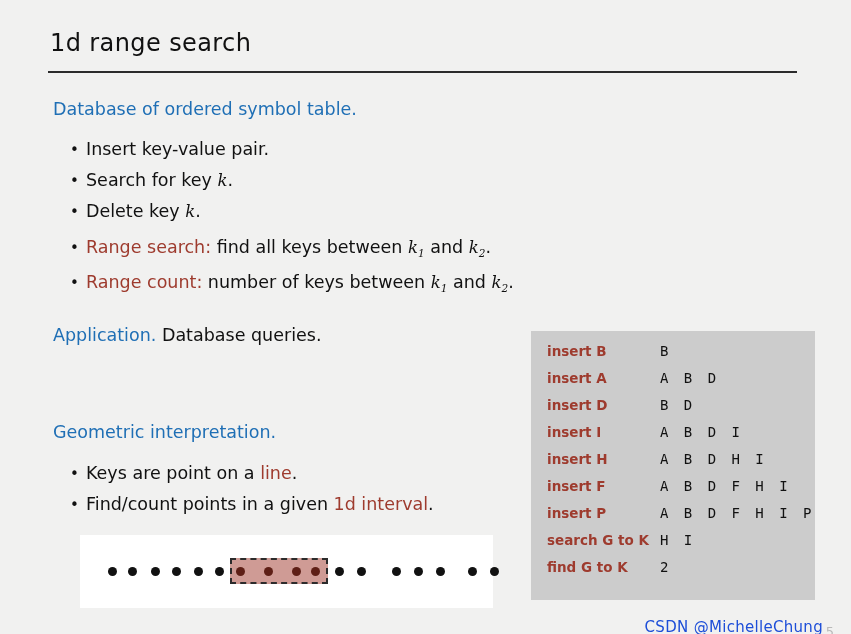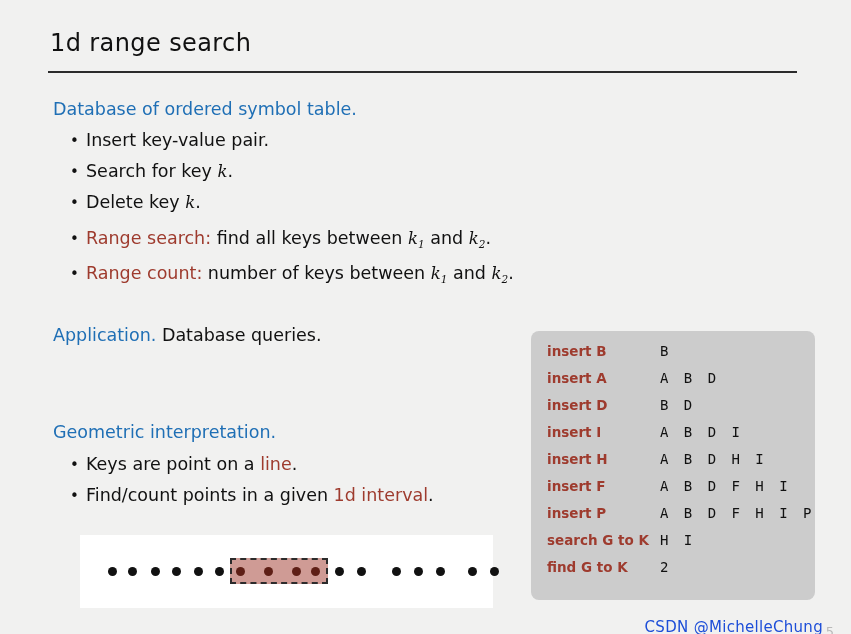--- a/index.html
+++ b/index.html
@@ -51,20 +51,21 @@
     white-space: nowrap;
   }
   .heading .plain {
     color: #111111;
   }
   .bullet-row {
     position: absolute;
     font-size: 17.5px;
     color: #111111;
     white-space: nowrap;
+    margin-top: 9px;
   }
   .bullet-row .dot {
     display: inline-block;
     width: 16px;
     color: #111111;
     font-size: 15px;
   }
   .accent {
     color: #9e3b2e;
   }
@@ -79,21 +80,20 @@
   }
 
   
   #trace-panel {
     position: absolute;
     left: 531px;
     top: 320px;
     width: 284px;
     height: 269px;
     background: #cccccc;
-    border-radius: 8px;
   }
   #trace-table {
     position: absolute;
     left: 16px;
     top: 6px;
     border-collapse: collapse;
   }
   #trace-table td {
     padding: 0;
     height: 27px;

